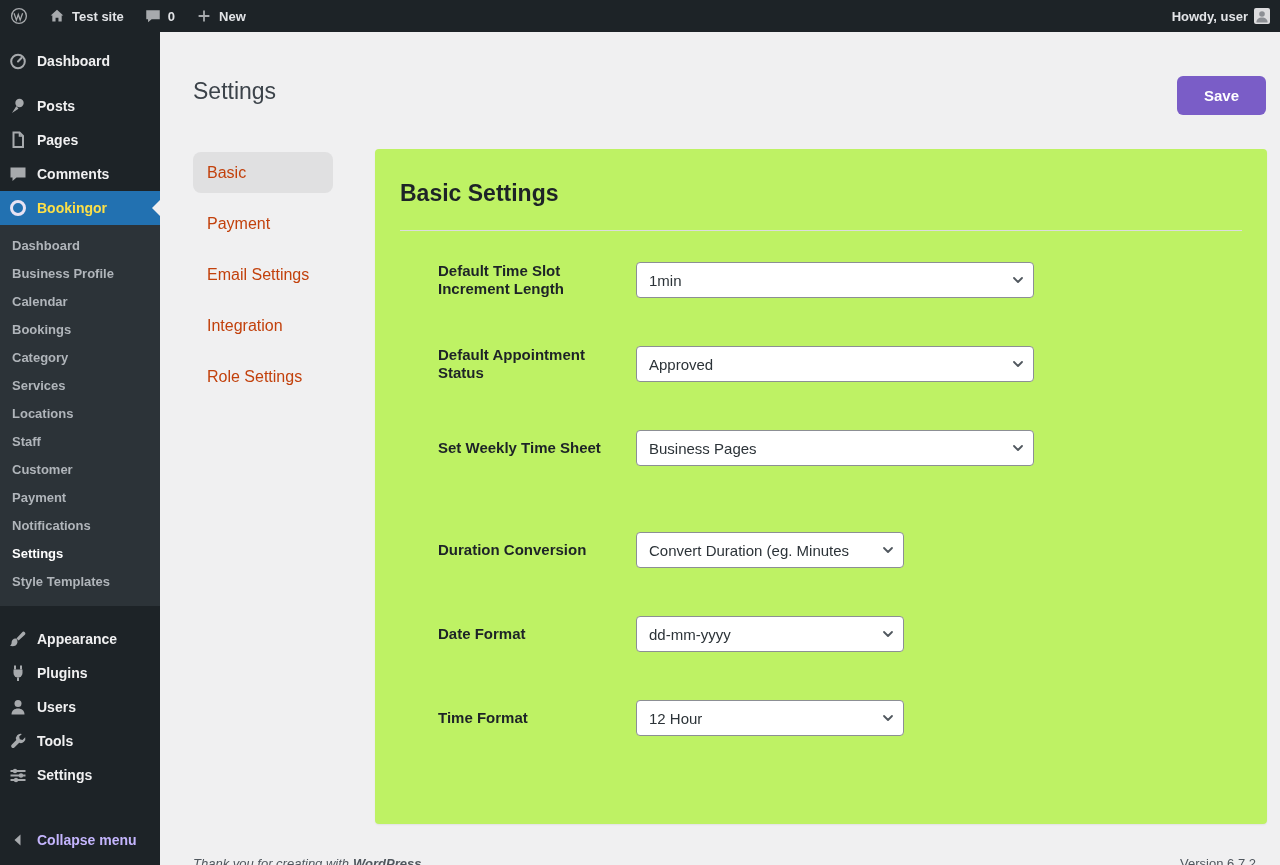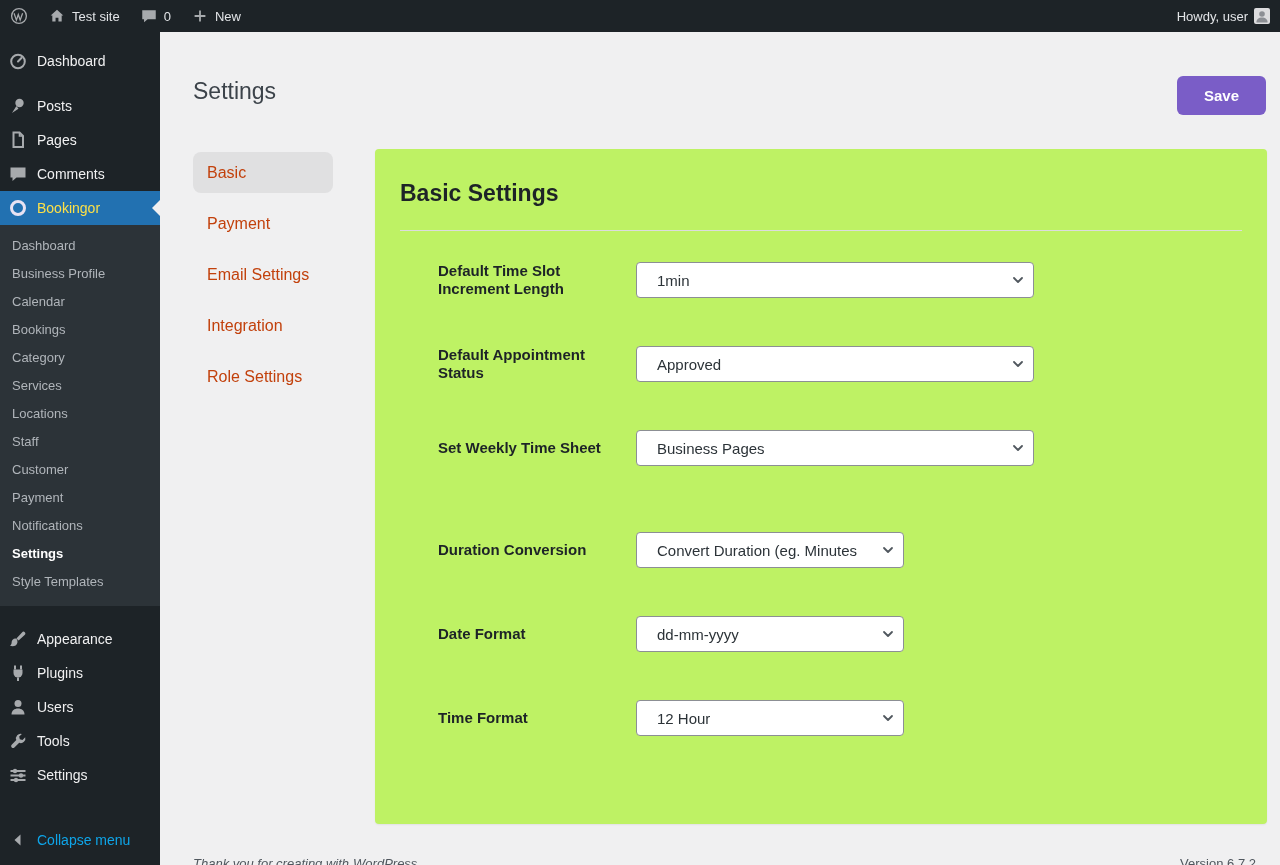--- a/index.html
+++ b/index.html
@@ -4,21 +4,21 @@
 <style>
   * { box-sizing: border-box; margin: 0; padding: 0; }
   html, body { width: 1280px; height: 865px; }
   body {
     font-family: "Liberation Sans", "DejaVu Sans", sans-serif;
     background: #f0f0f1;
     position: relative;
     overflow: hidden;
     color: #1d2327;
   }
-  a { text-decoration: none; color: inherit; cursor: pointer; }
+  a { text-decoration: none; color: inherit; cursor: pointer; font-weight: bold; }
 
   
   .admin-bar {
     position: absolute; top: 0; left: 0; right: 0; height: 32px;
     background: #1d2327; color: #e2e4e7;
     display: flex; justify-content: space-between; align-items: stretch;
     font-size: 13px; z-index: 50;
   }
   .ab-group { display: flex; align-items: stretch; }
   .ab-item { display: flex; align-items: center; gap: 6px; padding: 0 10px; color: #e2e4e7; }
@@ -48,21 +48,21 @@
     border: 8px solid transparent; border-right-color: #f0f0f1;
   }
   .submenu { background: #2c3338; padding: 7px 0 10px; }
   .submenu-item {
     display: block; padding: 6px 12px; font-size: 13px;
     color: #b0b5ba; line-height: 16px;
   }
   .submenu-item.current { color: #fff; font-weight: 700; }
   .group-gap { height: 16px; }
   .collapse-item { position: absolute; bottom: 8px; left: 0; right: 0; color: #a7aaad; }
-  .collapse-item .menu-label { color: #0ea5e9; }
+  .collapse-item .menu-label { color: #c4b5fd; }
 
   
   .content { position: absolute; left: 160px; top: 32px; right: 0; bottom: 0; overflow: hidden; }
   .content-header {
     display: flex; justify-content: space-between; align-items: flex-start;
     padding: 44px 14px 0 33px;
   }
   .page-title { font-size: 23px; font-weight: 400; color: #3c434a; line-height: 30px; }
   .save-btn {
     background: #7a5dc7; color: #fff; border: none; border-radius: 6px;
@@ -94,21 +94,21 @@
     width: 198px; flex: 0 0 198px; padding-right: 14px;
     font-size: 15px; font-weight: 700; color: #1d2327; line-height: 18px;
   }
   .select {
     height: 36px; background: #fff; border: 1px solid #8c8f94; border-radius: 4px;
     display: flex; align-items: center; justify-content: space-between;
     padding: 0 6px 0 12px; font-size: 15px; color: #2c3338; cursor: pointer;
   }
   .select.wide { width: 398px; }
   .select.narrow { width: 268px; }
-  .select-value { white-space: nowrap; overflow: hidden; min-width: 0; margin-left: 8px; }
+  .select-value { white-space: nowrap; overflow: hidden; min-width: 0; }
   .chevron { width: 18px; height: 18px; flex: 0 0 18px; color: #50575e; display: inline-flex; }
 
   .content-footer {
     display: flex; justify-content: space-between; align-items: center;
     padding: 32px 24px 0 33px; font-size: 13px; color: #50575e;
   }
   .footer-left { font-style: italic; }
   .footer-left a { text-decoration: underline; margin-left: 4px; }
   .footer-version { font-style: normal; }
 </style>

